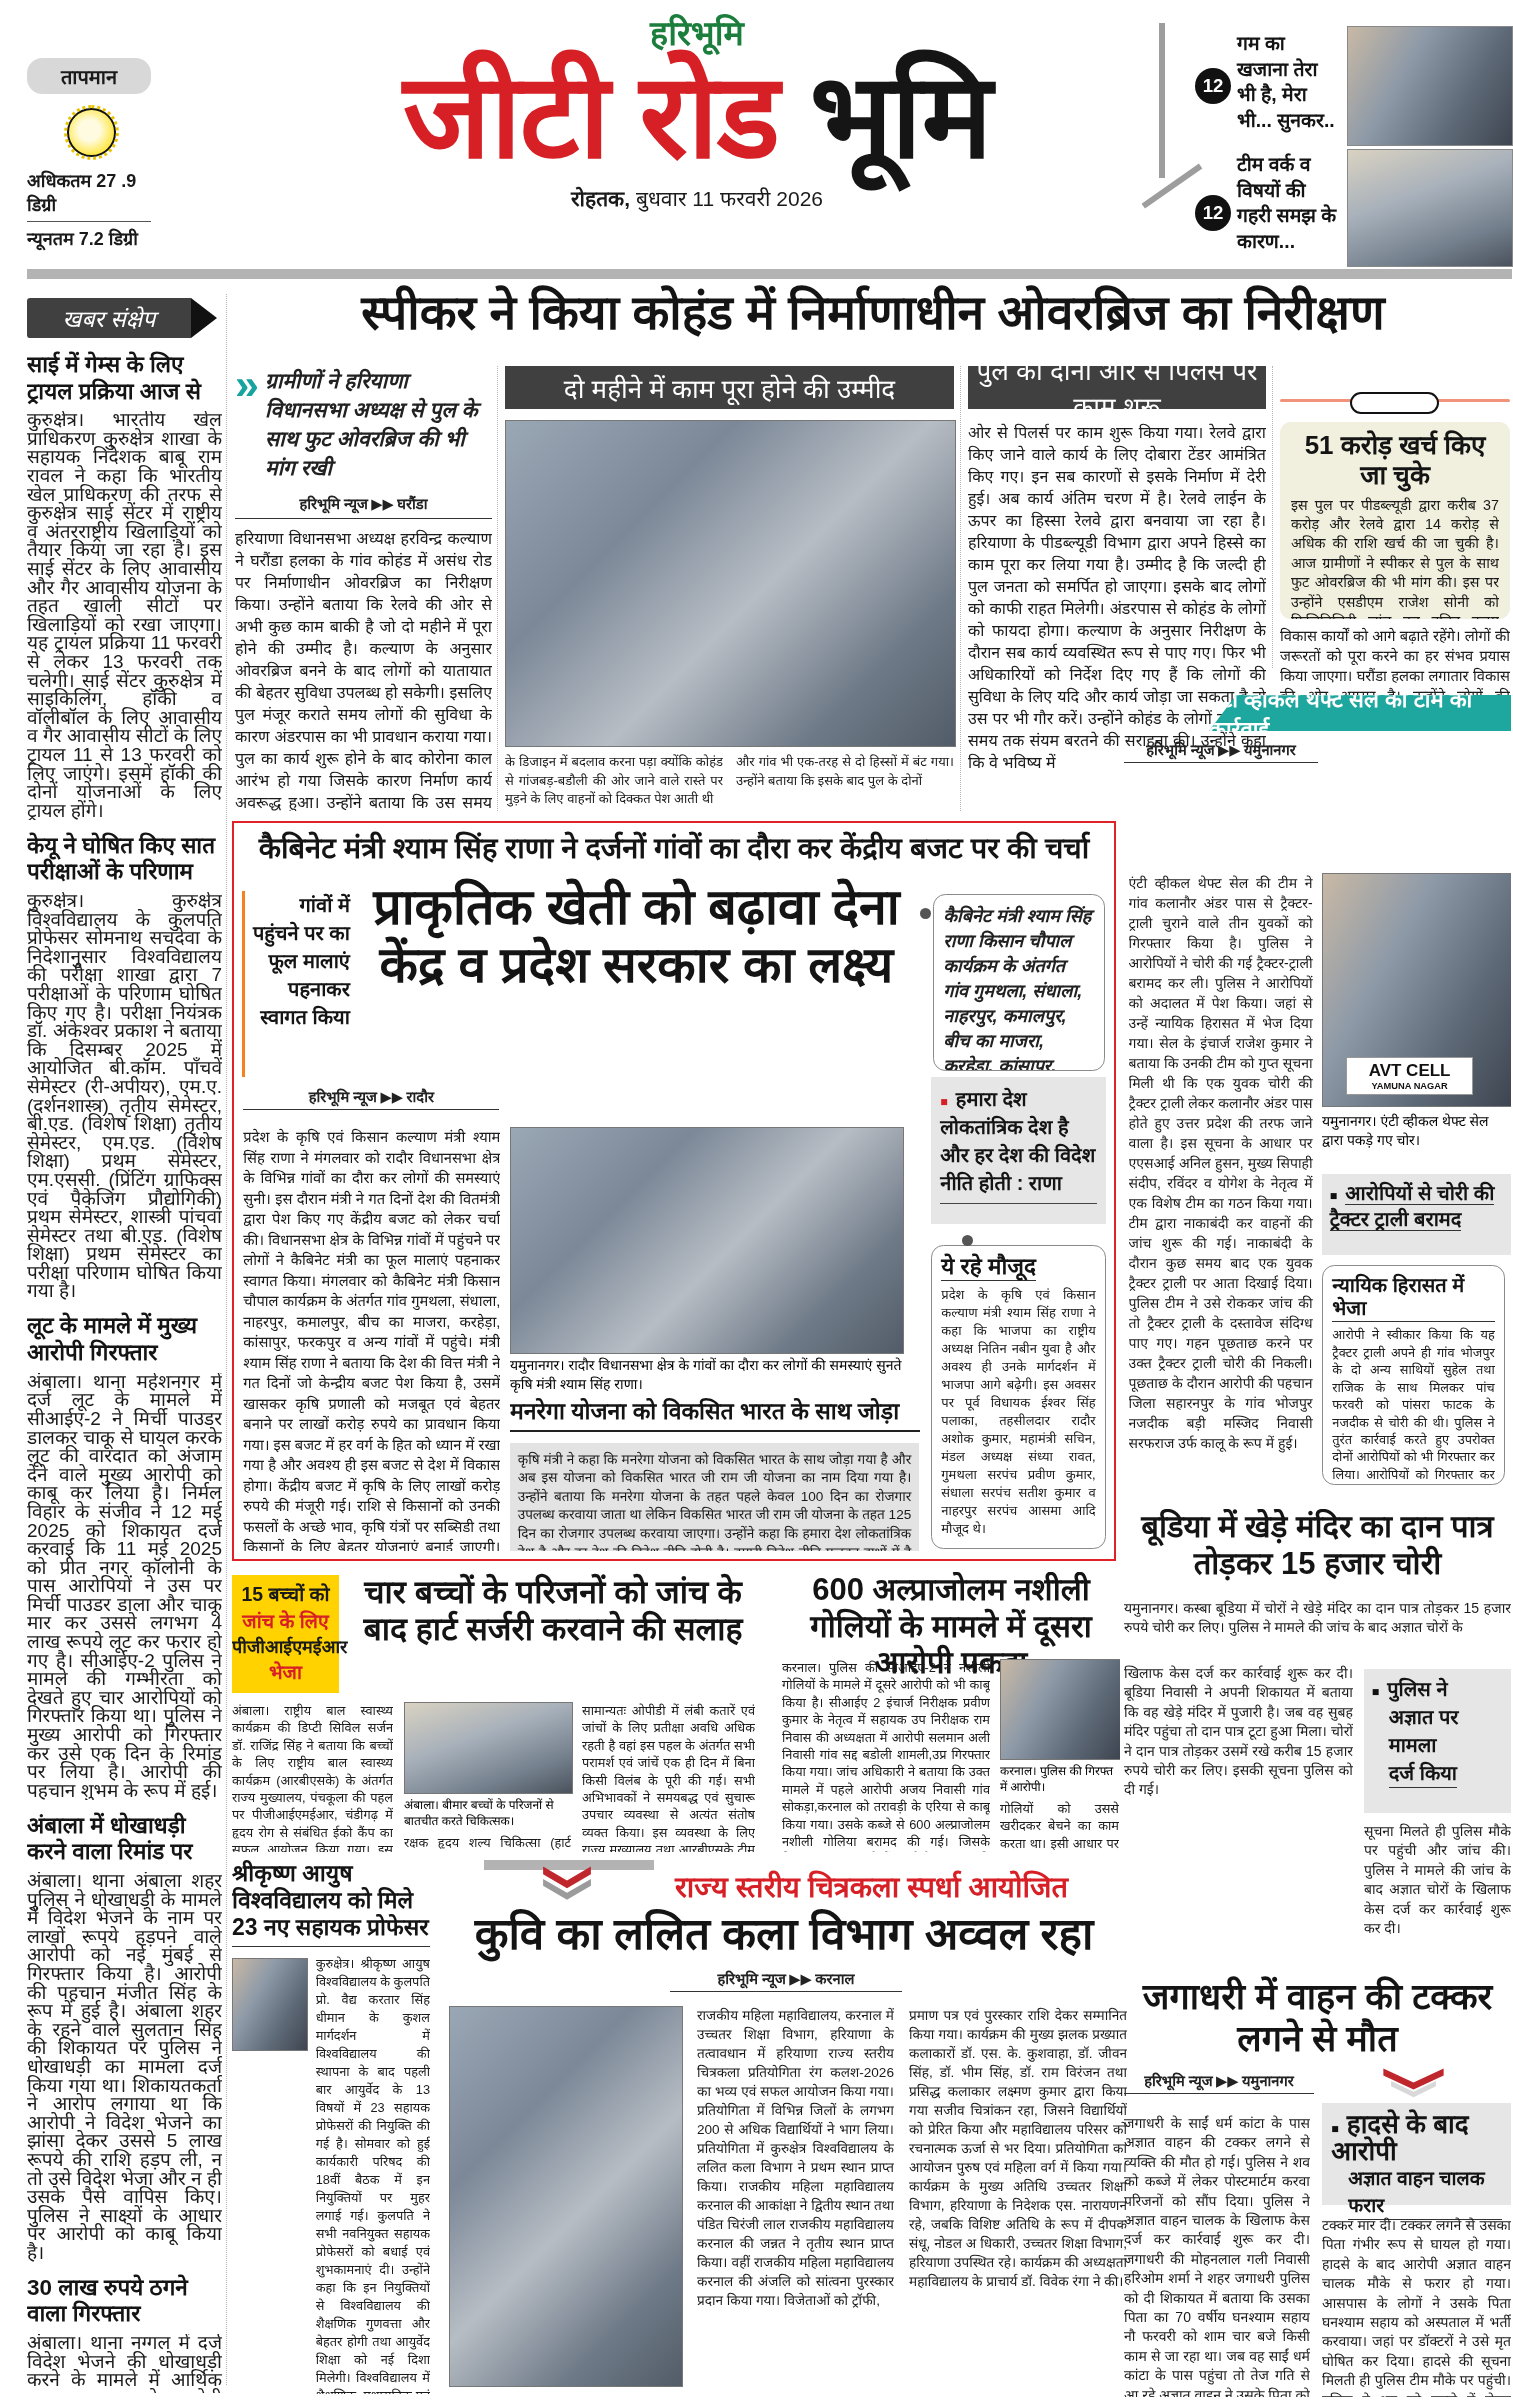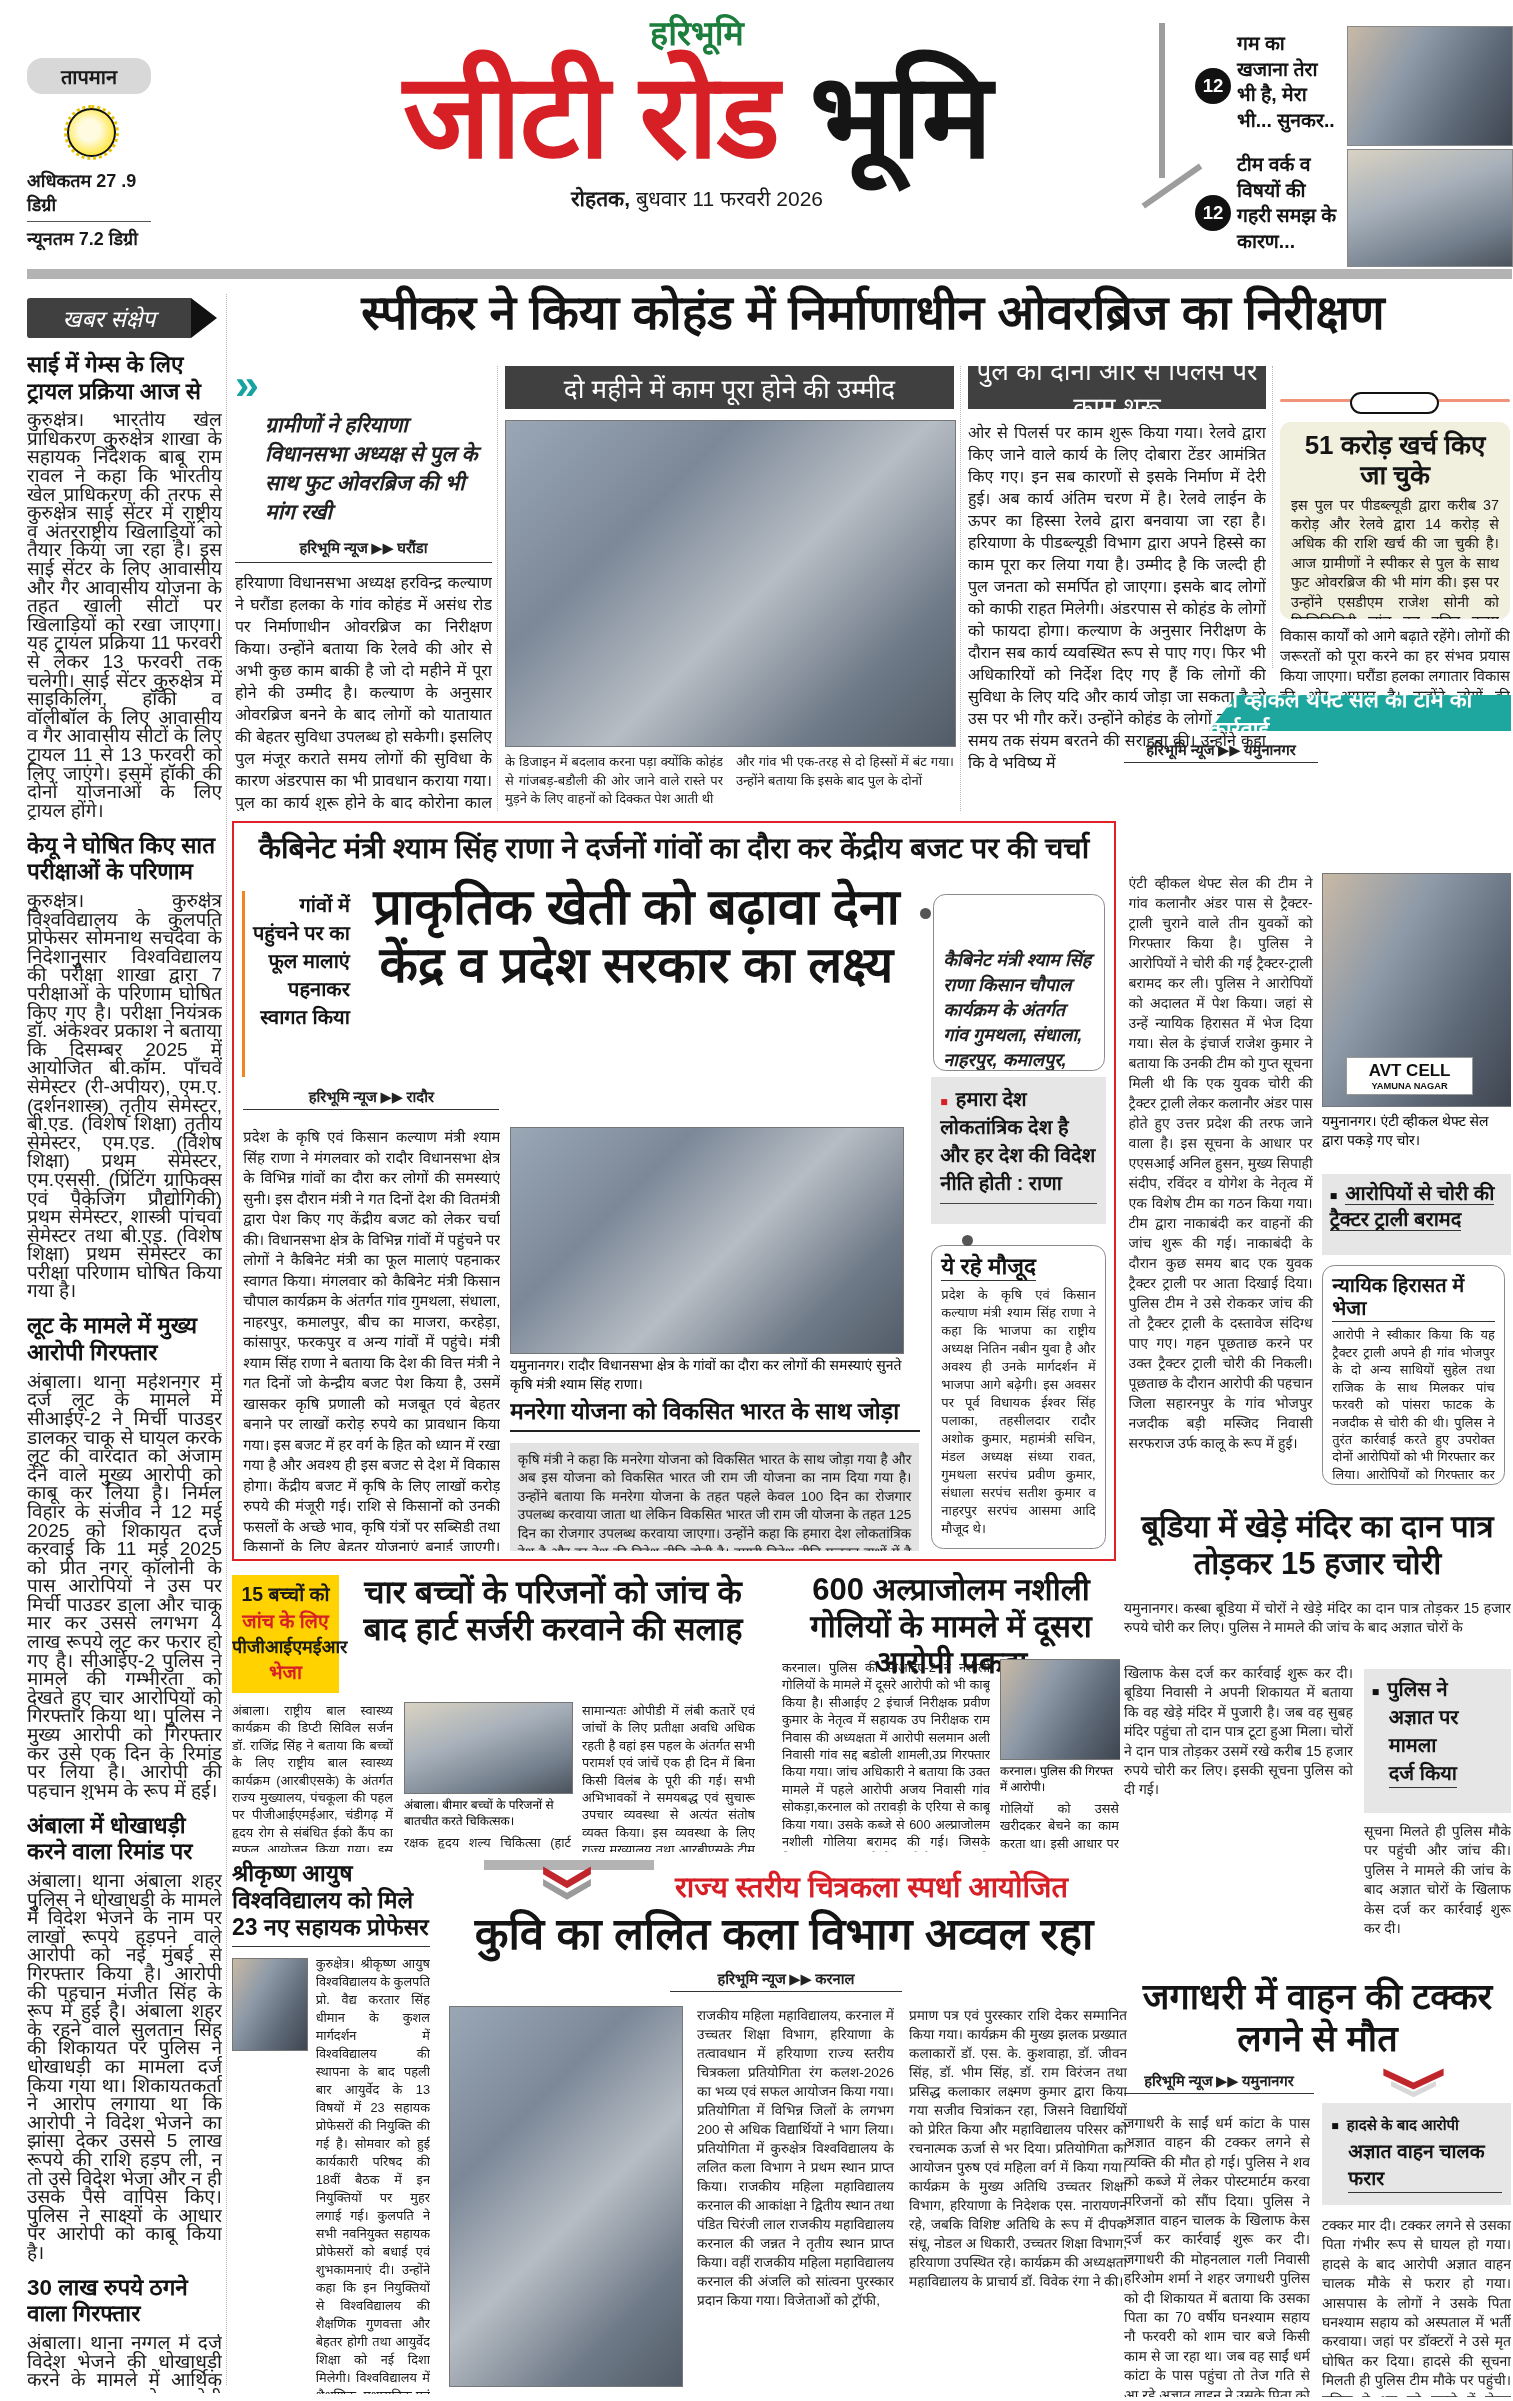--- a/index.html
+++ b/index.html
@@ -27,21 +27,21 @@
   .sq{color:#111;font-size:12.4px;margin-right:4.6px;}
   .note-orange{border-left:3.9px solid #f5821f;}
   .red{color:#d71f26;}
   .kicker-red{color:#d71f26;font-weight:bold;}
   .tri-right{width:0;height:0;border-top:20px solid transparent;border-bottom:20px solid transparent;border-left:26px solid #111;}
   .badge{width:36px;height:36px;border-radius:50%;background:#111;color:#fff;font-weight:bold;
          display:flex;align-items:center;justify-content:center;font-size:18.6px;}
   .sun{width:45px;height:45px;border-radius:50%;background:radial-gradient(circle at 45% 45%, #fffbe0 30%, #ffe84d 70%, #f5c400 100%);
        border:2.3px solid #111;outline:3.1px dotted #e8c400;}
   .chev{color:#17a3a0;font-weight:bold;}
-  .deck{font-style:italic;font-weight:bold;color:#222;margin-top:44px;}
+  .deck{font-style:italic;font-weight:bold;color:#222;}
   .yellowbox{background:#ffd200;font-weight:bold;text-align:center;}
   .graybar{background:#b3b3b3;}
   .signplate{background:#fff;border:0.8px solid #999;color:#111;text-align:center;}
 </style>
 </head>
 <body>
 
 <div class="page">
 
   <div class="abs" style="left:27px;top:58px;width:124px;">
@@ -295,20 +295,20 @@
     <div class="j" style="position:absolute;left:0;top:138px;width:186px;height:283px;font-size:14px;line-height:19.4px;">जगाधरी के साईं धर्म कांटा के पास अज्ञात वाहन की टक्कर लगने से व्यक्ति की मौत हो गई। पुलिस ने शव को कब्जे में लेकर पोस्टमार्टम करवा परिजनों को सौंप दिया। पुलिस ने अज्ञात वाहन चालक के खिलाफ केस दर्ज कर कार्रवाई शुरू कर दी। जगाधरी की मोहनलाल गली निवासी हरिओम शर्मा ने शहर जगाधरी पुलिस को दी शिकायत में बताया कि उसका पिता का 70 वर्षीय घनश्याम सहाय नौ फरवरी को शाम चार बजे किसी काम से जा रहा था। जब वह साईं धर्म कांटा के पास पहुंचा तो तेज गति से आ रहे अज्ञात वाहन ने उसके पिता को</div>
 
     <div style="position:absolute;left:256px;top:91px;">
       <svg width="67" height="34" viewBox="0 0 86 44">
         <path d="M4 2 L43 20 L82 2 L82 11 L43 29 L4 11 Z" fill="#c0272d"></path>
         <path d="M14 18 L43 32 L72 18 L72 25 L43 39 L14 25 Z" fill="#d8d8d8"></path>
       </svg>
     </div>
     <div class="graybox" style="position:absolute;left:198px;top:127px;width:189px;height:102px;padding:7.7px 9.3px;box-sizing:border-box;">
       <span class="sq">■</span>
-      <span class="hd" style="font-size:15px;line-height:27px;">हादसे के बाद आरोपी</span>
+      <span class="hd" style="font-size:26px;line-height:27px;">हादसे के बाद आरोपी</span>
       <div class="hd" style="font-size:19.4px;line-height:27px;margin-left:17px;border-bottom:1.5px solid #333;display:inline-block;">अज्ञात वाहन चालक फरार</div>
     </div>
     <div class="j" style="position:absolute;left:198px;top:240px;width:189px;height:181px;font-size:14px;line-height:19.4px;">टक्कर मार दी। टक्कर लगने से उसका पिता गंभीर रूप से घायल हो गया। हादसे के बाद आरोपी अज्ञात वाहन चालक मौके से फरार हो गया। आसपास के लोगों ने उसके पिता घनश्याम सहाय को अस्पताल में भर्ती करवाया। जहां पर डॉक्टरों ने उसे मृत घोषित कर दिया। हादसे की सूचना मिलती ही पुलिस टीम मौके पर पहुंची। पुलिस ने शव को कब्जे में लेकर पोस्टमार्टम करवा परिजनों को सौंप दिया। पुलिस ने अज्ञात वाहन चालक के खिलाफ केस दर्ज कर कार्रवाई शुरू कर दी।</div>
   </div>
 
 </div>
 
 
 </body></html>

